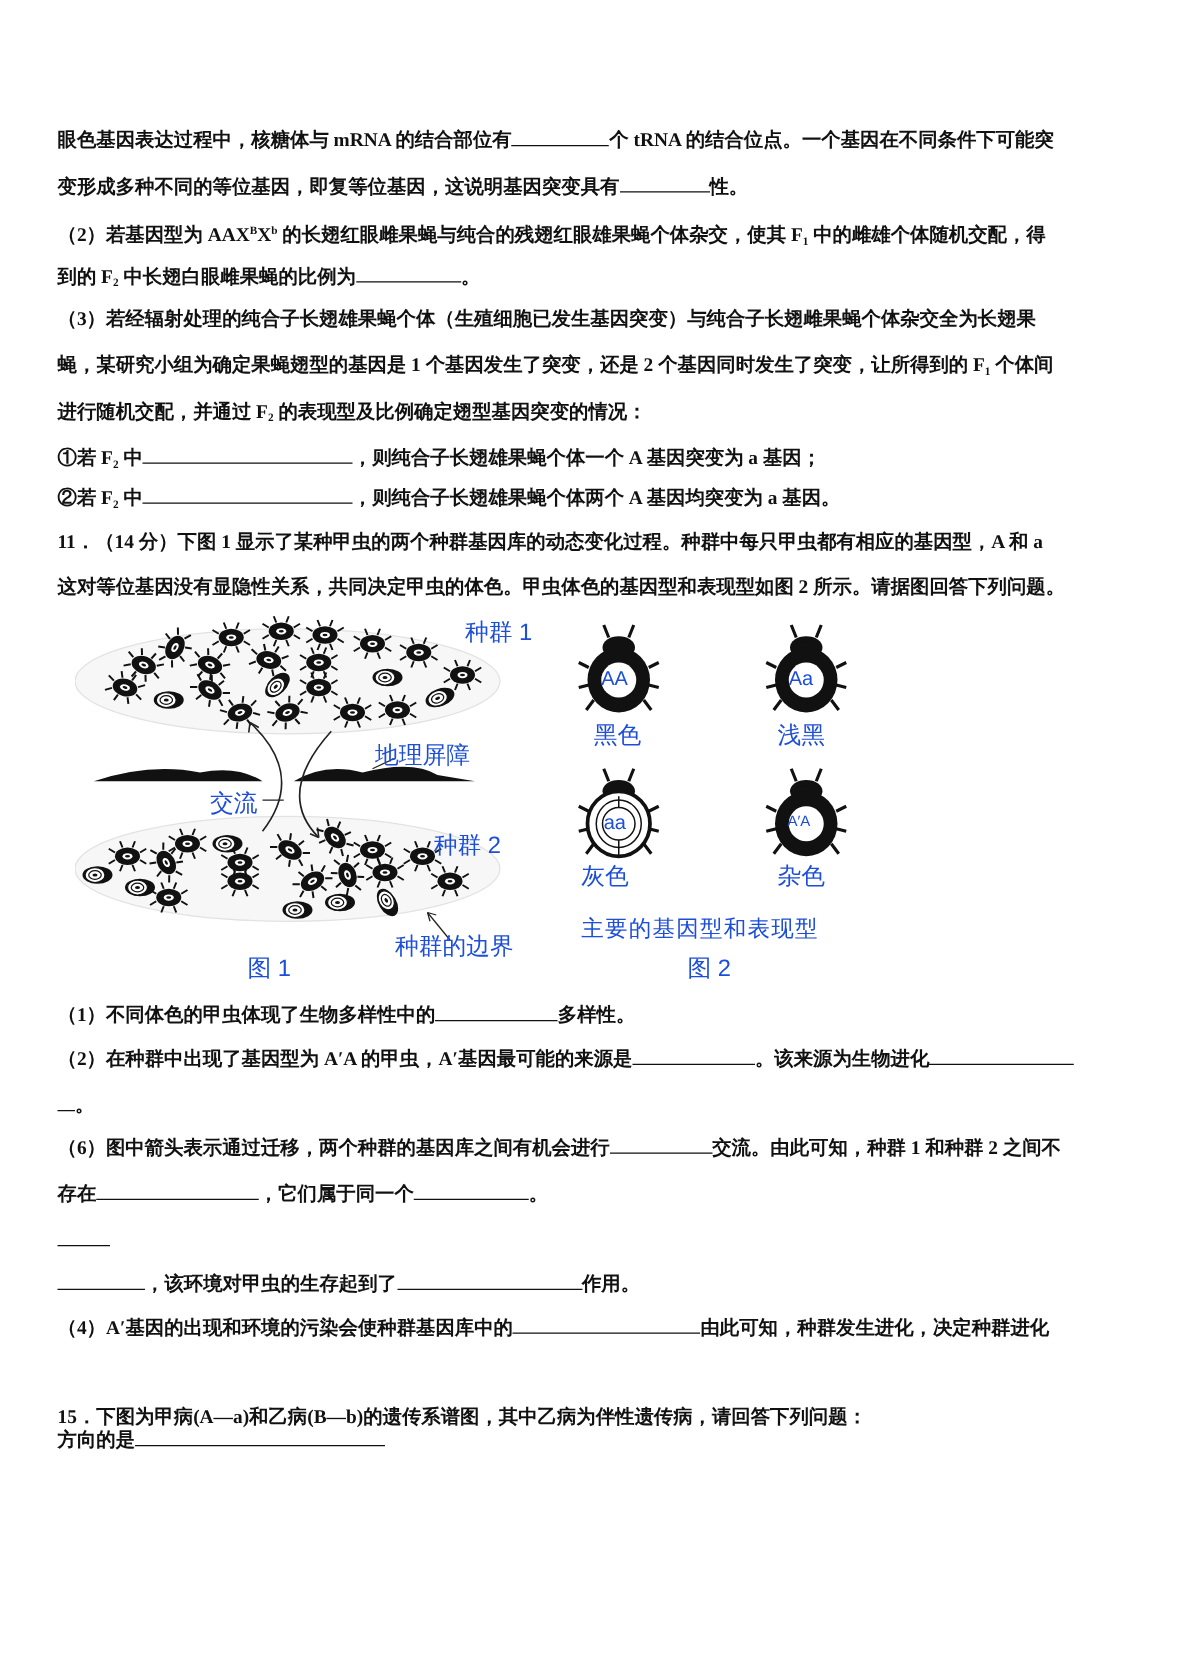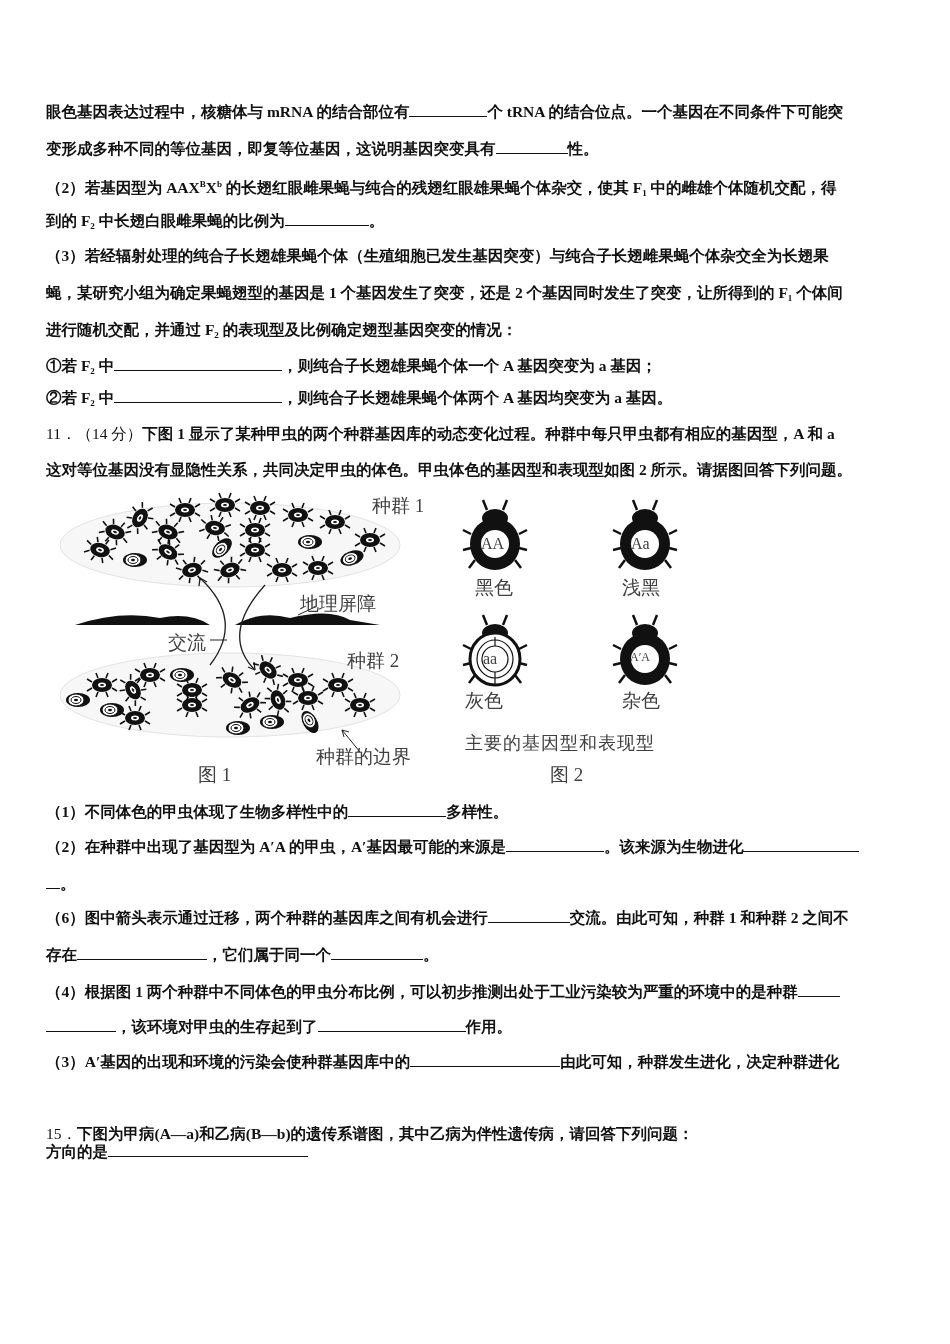--- a/index.html
+++ b/index.html
@@ -2,23 +2,23 @@
 <html><head>
 <meta charset="utf-8">
 <style>
   html, body { margin:0; padding:0; background:#ffffff; }
   body { width:950px; height:1344px; position:relative; overflow:hidden;
          font-family:"Liberation Serif","DejaVu Serif",serif; color:#111; }
   .line { position:absolute; left:46px; font-size:15.5px; font-weight:bold; white-space:nowrap; line-height:20px; }
   .blank { display:inline-block; border-bottom:1.3px solid #111; height:14px; vertical-align:baseline; }
   sup, sub { font-size:9px; }
   sup { vertical-align:6px; } sub { vertical-align:-3px; }
-  .num { font-weight:normal; }
+  .num { font-weight:bold; }
   .figure { position:absolute; }
-  .fig-label { position:absolute; font-size:19px; font-family:Liberation Serif, serif; color:#404040; white-space:nowrap; }
+  .fig-label { position:absolute; font-size:19px; font-family:Liberation Sans, sans-serif; color:#1d4ed8; white-space:nowrap; }
 </style>
 </head>
 <body>
 
 <div class="line" style="top:102px">
   <span>眼色基因表达过程中，核糖体与 mRNA 的结合部位有</span><span class="blank" style="width:78px"></span><span>个 tRNA 的结合位点。一个基因在不同条件下可能突</span>
 </div>
 <div class="line" style="top:139px">
   <span>变形成多种不同的等位基因，即复等位基因，这说明基因突变具有</span><span class="blank" style="width:72px"></span><span>性。</span>
 </div>
@@ -126,21 +126,21 @@
       <use href="#bl" x="52" y="220"></use>
       <use href="#bl" x="122" y="185"></use>
       <use href="#bl" x="178" y="238"></use>
       <use href="#bl" x="212" y="232"></use>
       <use href="#bl" x="250" y="232" transform="rotate(60 250 232)"></use>
     </g>
   </svg>
   <div class="fig-label" style="left:312px;top:3px">种群 1</div>
   <div class="fig-label" style="left:240px;top:101px">地理屏障</div>
   <div class="fig-label" style="left:108px;top:140px">交流</div>
-  <div class="fig-label" style="left:287px;top:158px">种群 2</div>
+  <div class="fig-label" style="left:287px;top:173px">种群 2</div>
   <div class="fig-label" style="left:256px;top:254px">种群的边界</div>
   <div class="fig-label" style="left:138px;top:272px">图 1</div>
 </div>
 
 <div class="figure" style="left:450px;top:490px;width:260px;height:300px">
   <svg width="260" height="240" viewBox="0 0 260 240">
     <defs>
       <g id="bk">
         <path d="M-8,-30 l-4,-10 M8,-30 l4,-10" stroke="#111" stroke-width="2.5"></path>
         <ellipse cx="0" cy="-22" rx="13" ry="9" fill="#111"></ellipse>
@@ -191,27 +191,27 @@
 <div class="line" style="top:874px">
   <span class="blank" style="width:14px"></span><span>。</span>
 </div>
 <div class="line" style="top:908px">
   <span>（6）图中箭头表示通过迁移，两个种群的基因库之间有机会进行</span><span class="blank" style="width:82px"></span><span>交流。由此可知，种群 1 和种群 2 之间不</span>
 </div>
 <div class="line" style="top:945px">
   <span>存在</span><span class="blank" style="width:130px"></span><span>，它们属于同一个</span><span class="blank" style="width:92px"></span><span>。</span>
 </div>
 <div class="line" style="top:982px">
-  <span>（4）根据图 1 两个种群中不同体色的甲虫分布比例，可以初步推测出处于工业污染较为严重的环境中的是种群</span><span class="blank" style="width:42px"></span>
+  <span class="blank" style="width:42px"></span>
 </div>
 <div class="line" style="top:1017px">
   <span class="blank" style="width:70px"></span><span>，该环境对甲虫的生存起到了</span><span class="blank" style="width:148px"></span><span>作用。</span>
 </div>
 <div class="line" style="top:1052px">
-  <span>（3）A′基因的出现和环境的污染会使种群基因库中的</span><span class="blank" style="width:150px"></span><span>由此可知，种群发生进化，决定种群进化</span>
+  <span>（4）A′基因的出现和环境的污染会使种群基因库中的</span><span class="blank" style="width:150px"></span><span>由此可知，种群发生进化，决定种群进化</span>
 </div>
 <div class="line" style="top:1142px">
   <span>方向的是</span><span class="blank" style="width:200px"></span>
 </div>
 
 <div class="line" style="top:1124px">
   <span class="num">15．</span><span>下图为甲病(A—a)和乙病(B—b)的遗传系谱图，其中乙病为伴性遗传病，请回答下列问题：</span>
 </div>
 
 </body></html>

